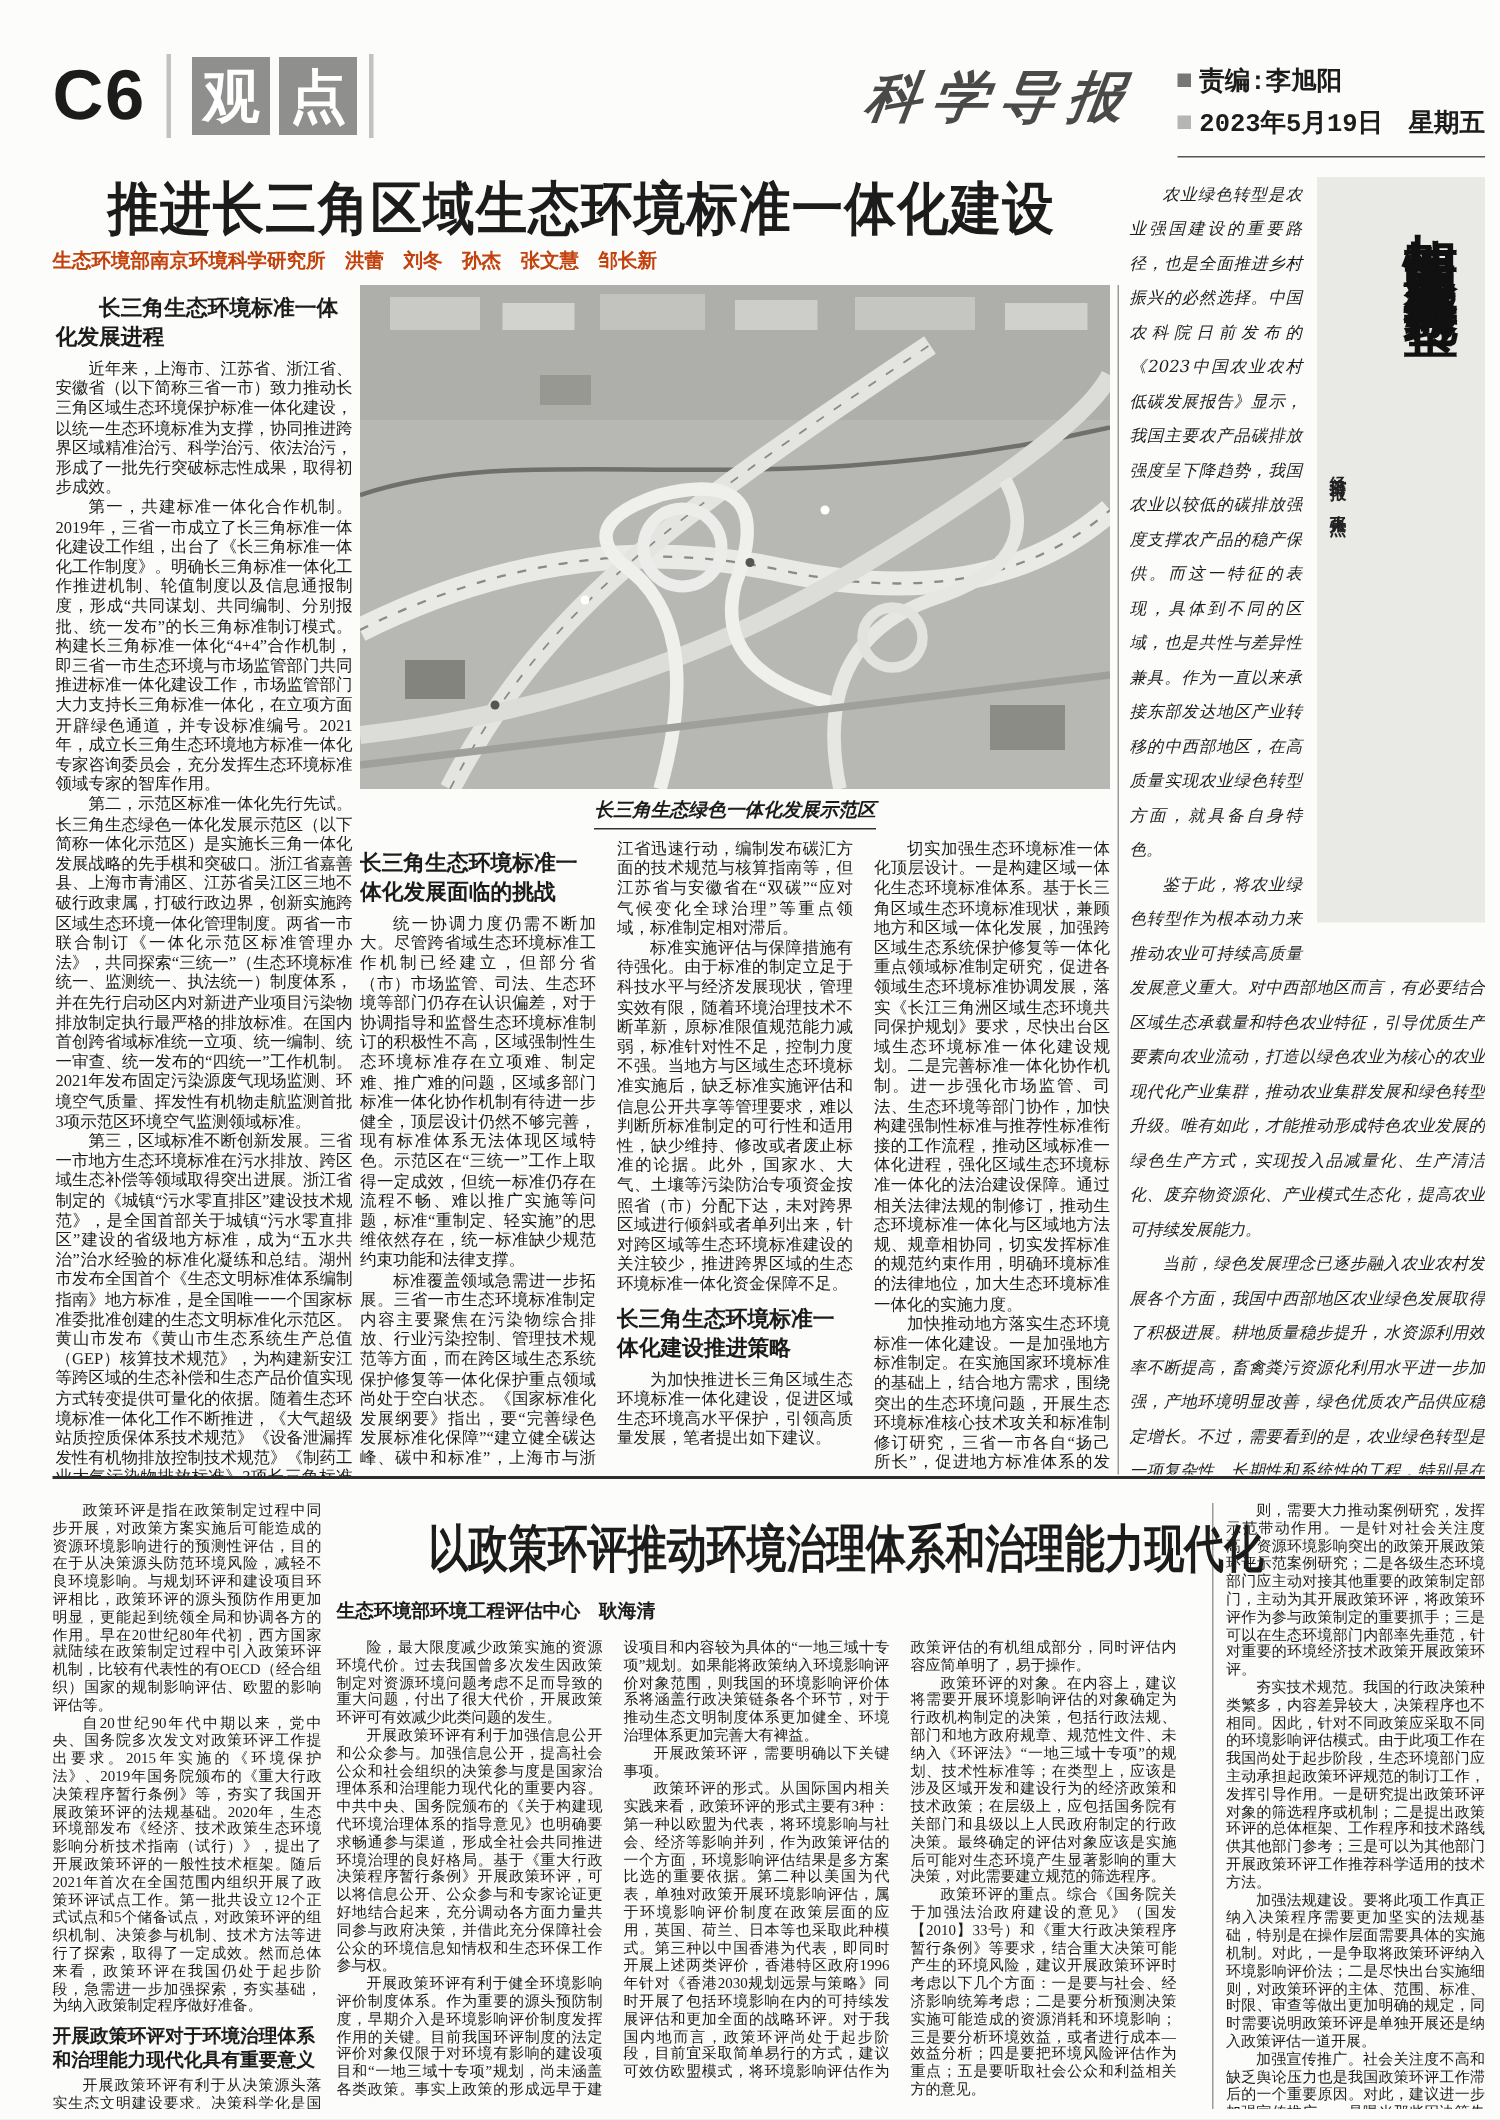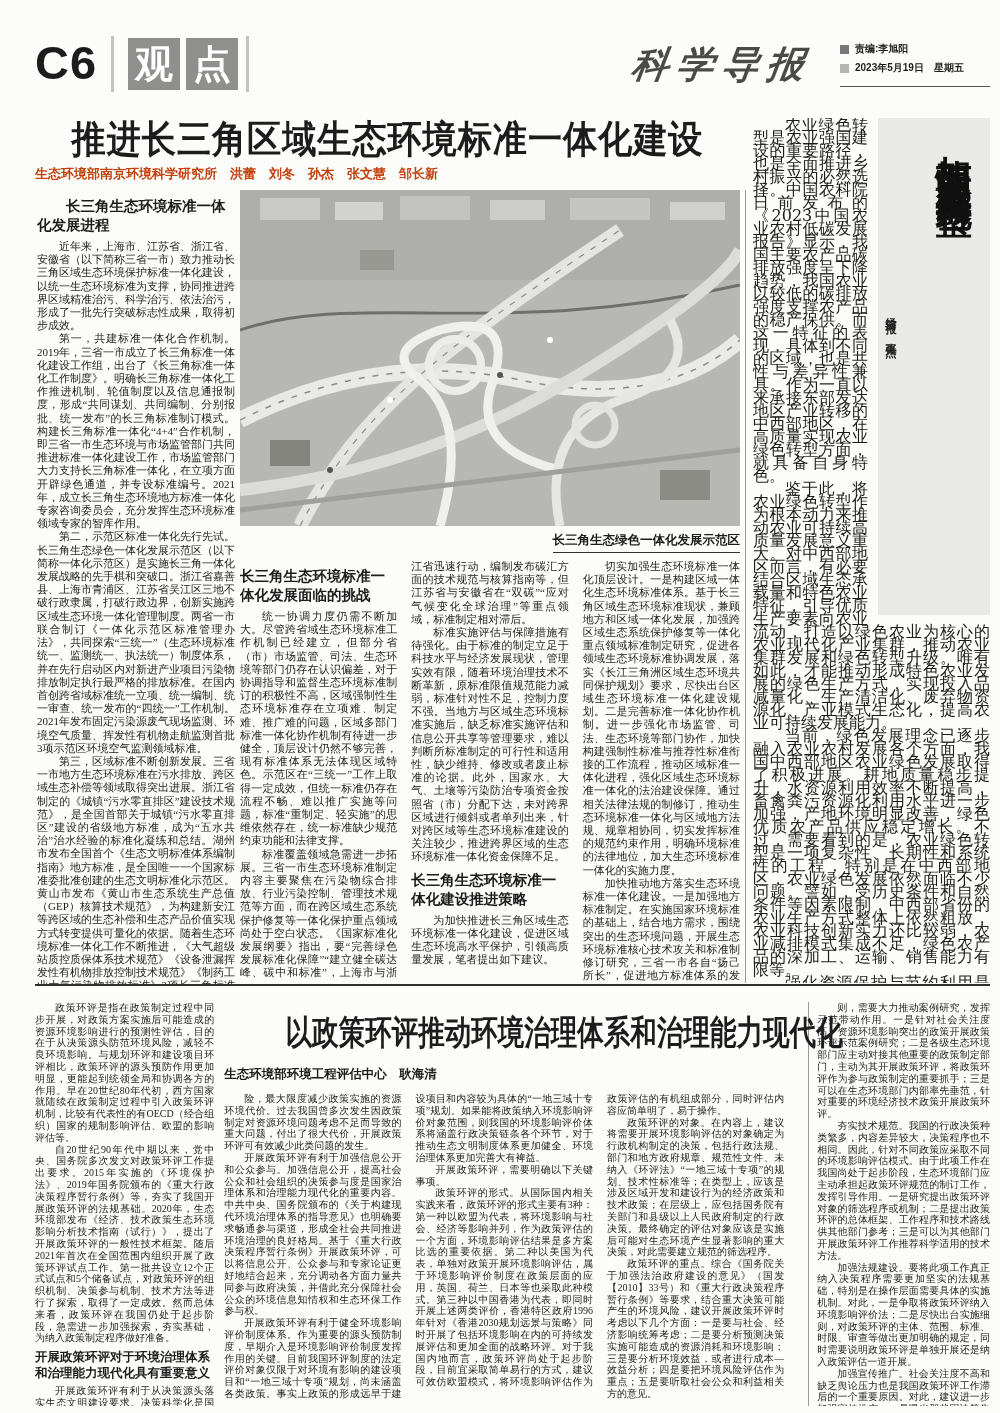--- a/index.html
+++ b/index.html
@@ -8,54 +8,54 @@
   
   .hdr{position:absolute;left:35px;top:34px;width:955px;height:70px;display:flex;align-items:flex-start;}
   .pageno{font-family:"Liberation Sans","DejaVu Sans",sans-serif;font-size:47px;font-weight:600;line-height:58px;letter-spacing:1px;}
   .vbar{width:3px;height:56px;background:#c2c2c0;margin:2px 8px 0 14px;}
   .vbar2{width:3px;height:56px;background:#c2c2c0;margin:2px 0 0 8px;}
   .badgebox{width:52px;height:52px;background:#8f8f8d;color:#fff;display:flex;align-items:center;justify-content:center;
             font-family:"Liberation Sans","DejaVu Sans",sans-serif;font-size:38px;font-weight:700;margin:4px 0 0 6px;}
   .hdr-right{margin-left:auto;display:flex;align-items:flex-start;}
   .masthead{font-style:italic;font-weight:700;font-size:37px;color:#4a4a48;letter-spacing:8px;transform:skewX(-8deg);
             font-family:"DejaVu Serif",serif;margin-top:6px;}
-  .edblock{margin-left:28px;margin-top:8px;font-family:Liberation Sans, sans-serif;font-size:10px;font-weight:700;
+  .edblock{margin-left:28px;margin-top:8px;font-family:Liberation Mono, monospace;font-size:17px;font-weight:700;
            border-bottom:1.5px solid #555;padding-bottom:6px;min-width:150px;text-align:right;}
   .edblock .row{display:flex;align-items:center;margin-bottom:5px;}
   .sq{width:9px;height:9px;background:#777;margin-right:6px;display:inline-block;}
   .sq.light{background:#b5b5b3;}
   
   .main-title{position:absolute;left:35px;top:114px;width:705px;text-align:center;white-space:nowrap;
               font-family:"Liberation Sans","DejaVu Sans",sans-serif;font-weight:800;font-size:38px;letter-spacing:1px;
               transform:scaleX(.9);transform-origin:center;}
   .main-byline{position:absolute;left:35px;top:165px;width:705px;
                font-family:"Liberation Sans","DejaVu Sans",sans-serif;font-size:13px;font-weight:700;color:#c2410c;}
   .col1{position:absolute;left:37px;top:190px;width:198px;height:795px;overflow:hidden;}
   .photo{position:absolute;left:240px;top:190px;width:500px;height:336px;}
-  .caption{position:absolute;left:240px;top:532px;width:500px;text-align:right;font-size:12.5px;font-weight:700;
-           }
+  .caption{position:absolute;left:240px;top:532px;width:500px;text-align:center;font-size:12.5px;font-weight:700;
+           font-style:italic;}
   .caption span{display:inline-block;border-bottom:1.5px solid #333;padding-bottom:3px;}
   .midflow{position:absolute;left:240px;top:560px;width:500px;height:425px;overflow:hidden;
            column-count:3;column-gap:14px;}
   .vdiv-main{position:absolute;left:745px;top:190px;width:1px;height:793px;background:#9a9a98;}
   
   .para{margin:0;font-size:11px;line-height:13.2px;text-align:justify;text-indent:2em;}
   .subhead{margin:7px 0 5px 0;font-family:"Liberation Sans","DejaVu Sans",sans-serif;font-weight:700;font-size:14.5px;
            line-height:19px;text-indent:0;}
   .col1 .subhead{text-indent:2em;}
   
   .sidebar{position:absolute;left:753px;top:118px;width:237px;height:865px;overflow:hidden;}
   .side-box{float:right;width:112px;height:497px;background:#e9e9e6;margin:0 0 10px 10px;position:relative;}
   .side-vtitle{position:absolute;right:12px;top:8px;height:485px;writing-mode:vertical-rl;
                font-family:"Liberation Sans","DejaVu Sans",sans-serif;font-weight:600;font-size:36px;letter-spacing:4px;
                color:#111;}
   .side-vby{position:absolute;left:5px;top:190px;writing-mode:vertical-rl;font-size:11px;font-weight:700;
             font-family:"Liberation Sans","DejaVu Sans",sans-serif;color:#222;letter-spacing:2px;}
   .side-vby .gap{display:inline-block;height:18px;}
-  .side-text .para{font-size:16px;line-height:13px;font-family:"DejaVu Serif",serif;}
+  .side-text .para{font-style:italic;font-size:11px;line-height:23px;font-family:"DejaVu Serif",serif;}
   
   .bigrule{position:absolute;left:35px;top:984px;width:955px;height:2px;background:#2e2e2c;}
   
   .bottom{position:absolute;left:35px;top:1002px;width:955px;height:404px;display:flex;}
   .b-col1{width:192px;height:404px;overflow:hidden;margin-right:10px;}
   .b-mid{width:560px;height:404px;border-right:1px solid #9a9a98;padding-right:24px;}
   .b-title{white-space:nowrap;text-align:center;font-family:"Liberation Sans","DejaVu Sans",sans-serif;
            font-weight:800;font-size:34px;letter-spacing:0;transform:scaleX(.78);transform-origin:center;margin-top:8px;}
   .b-byline{text-align:left;font-family:"Liberation Sans","DejaVu Sans",sans-serif;font-size:12.5px;font-weight:700;margin:10px 0 10px 0;}
   .b-midflow{height:310px;overflow:hidden;column-count:3;column-gap:14px;}

